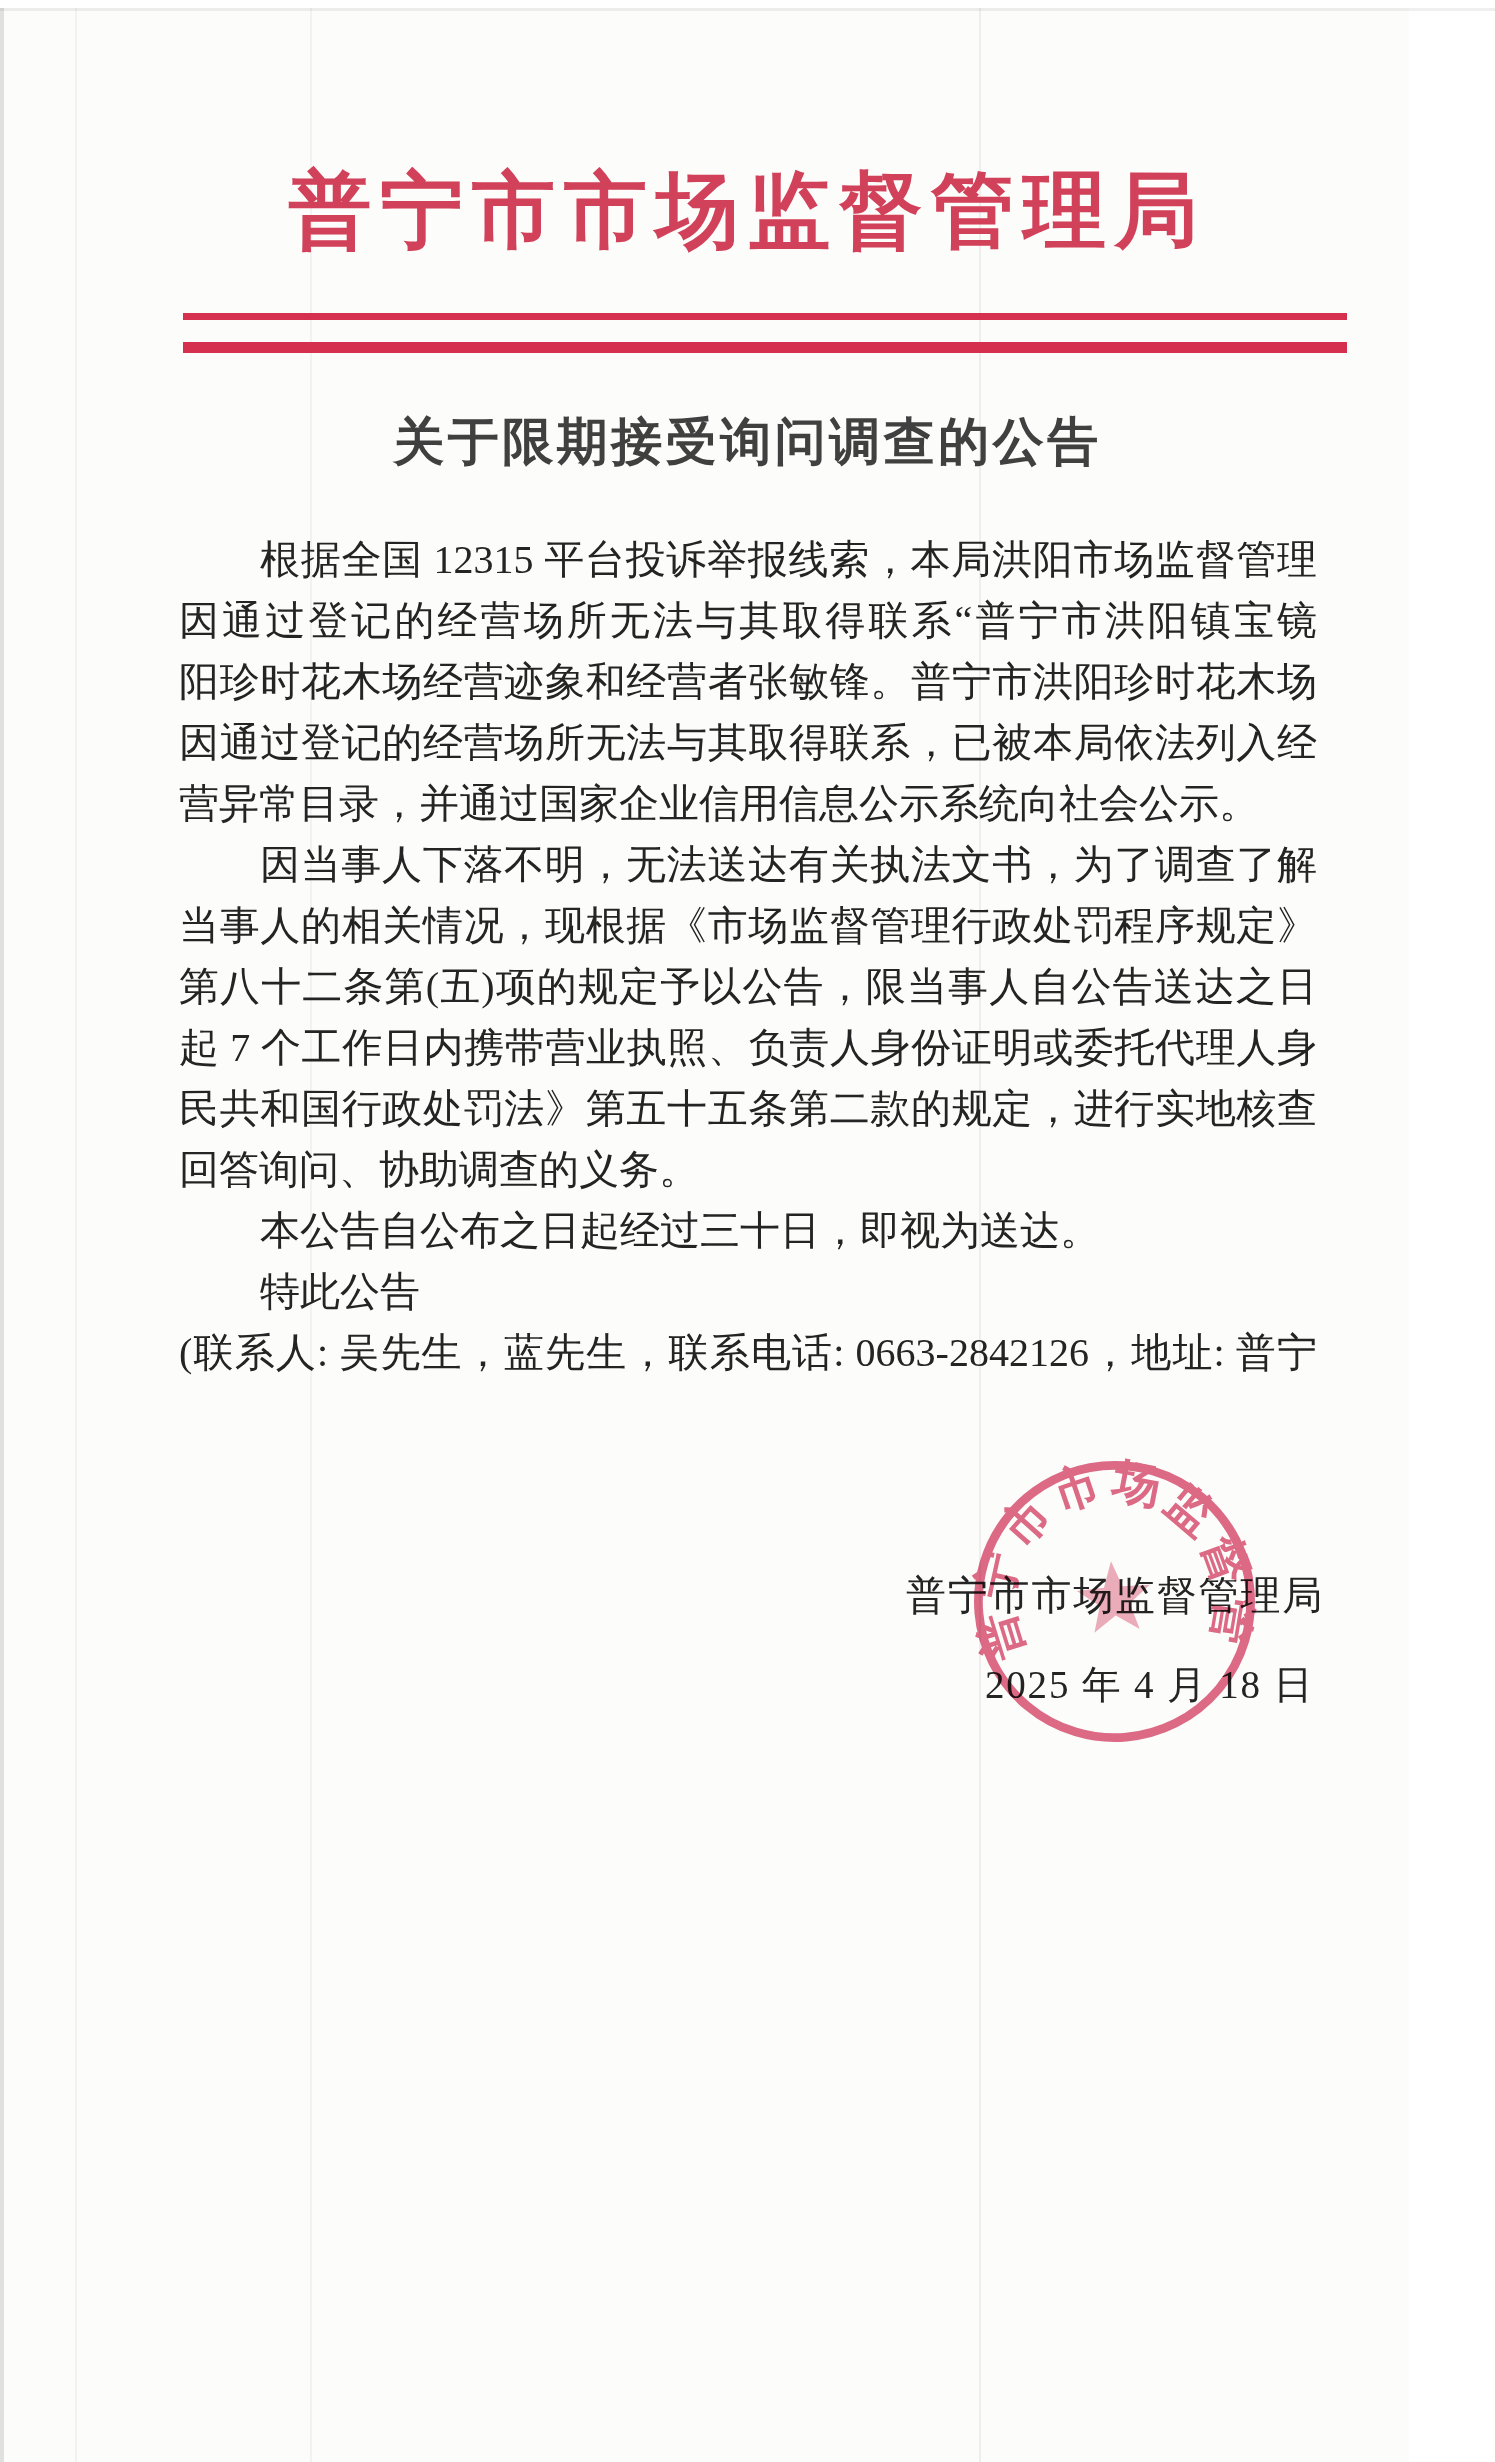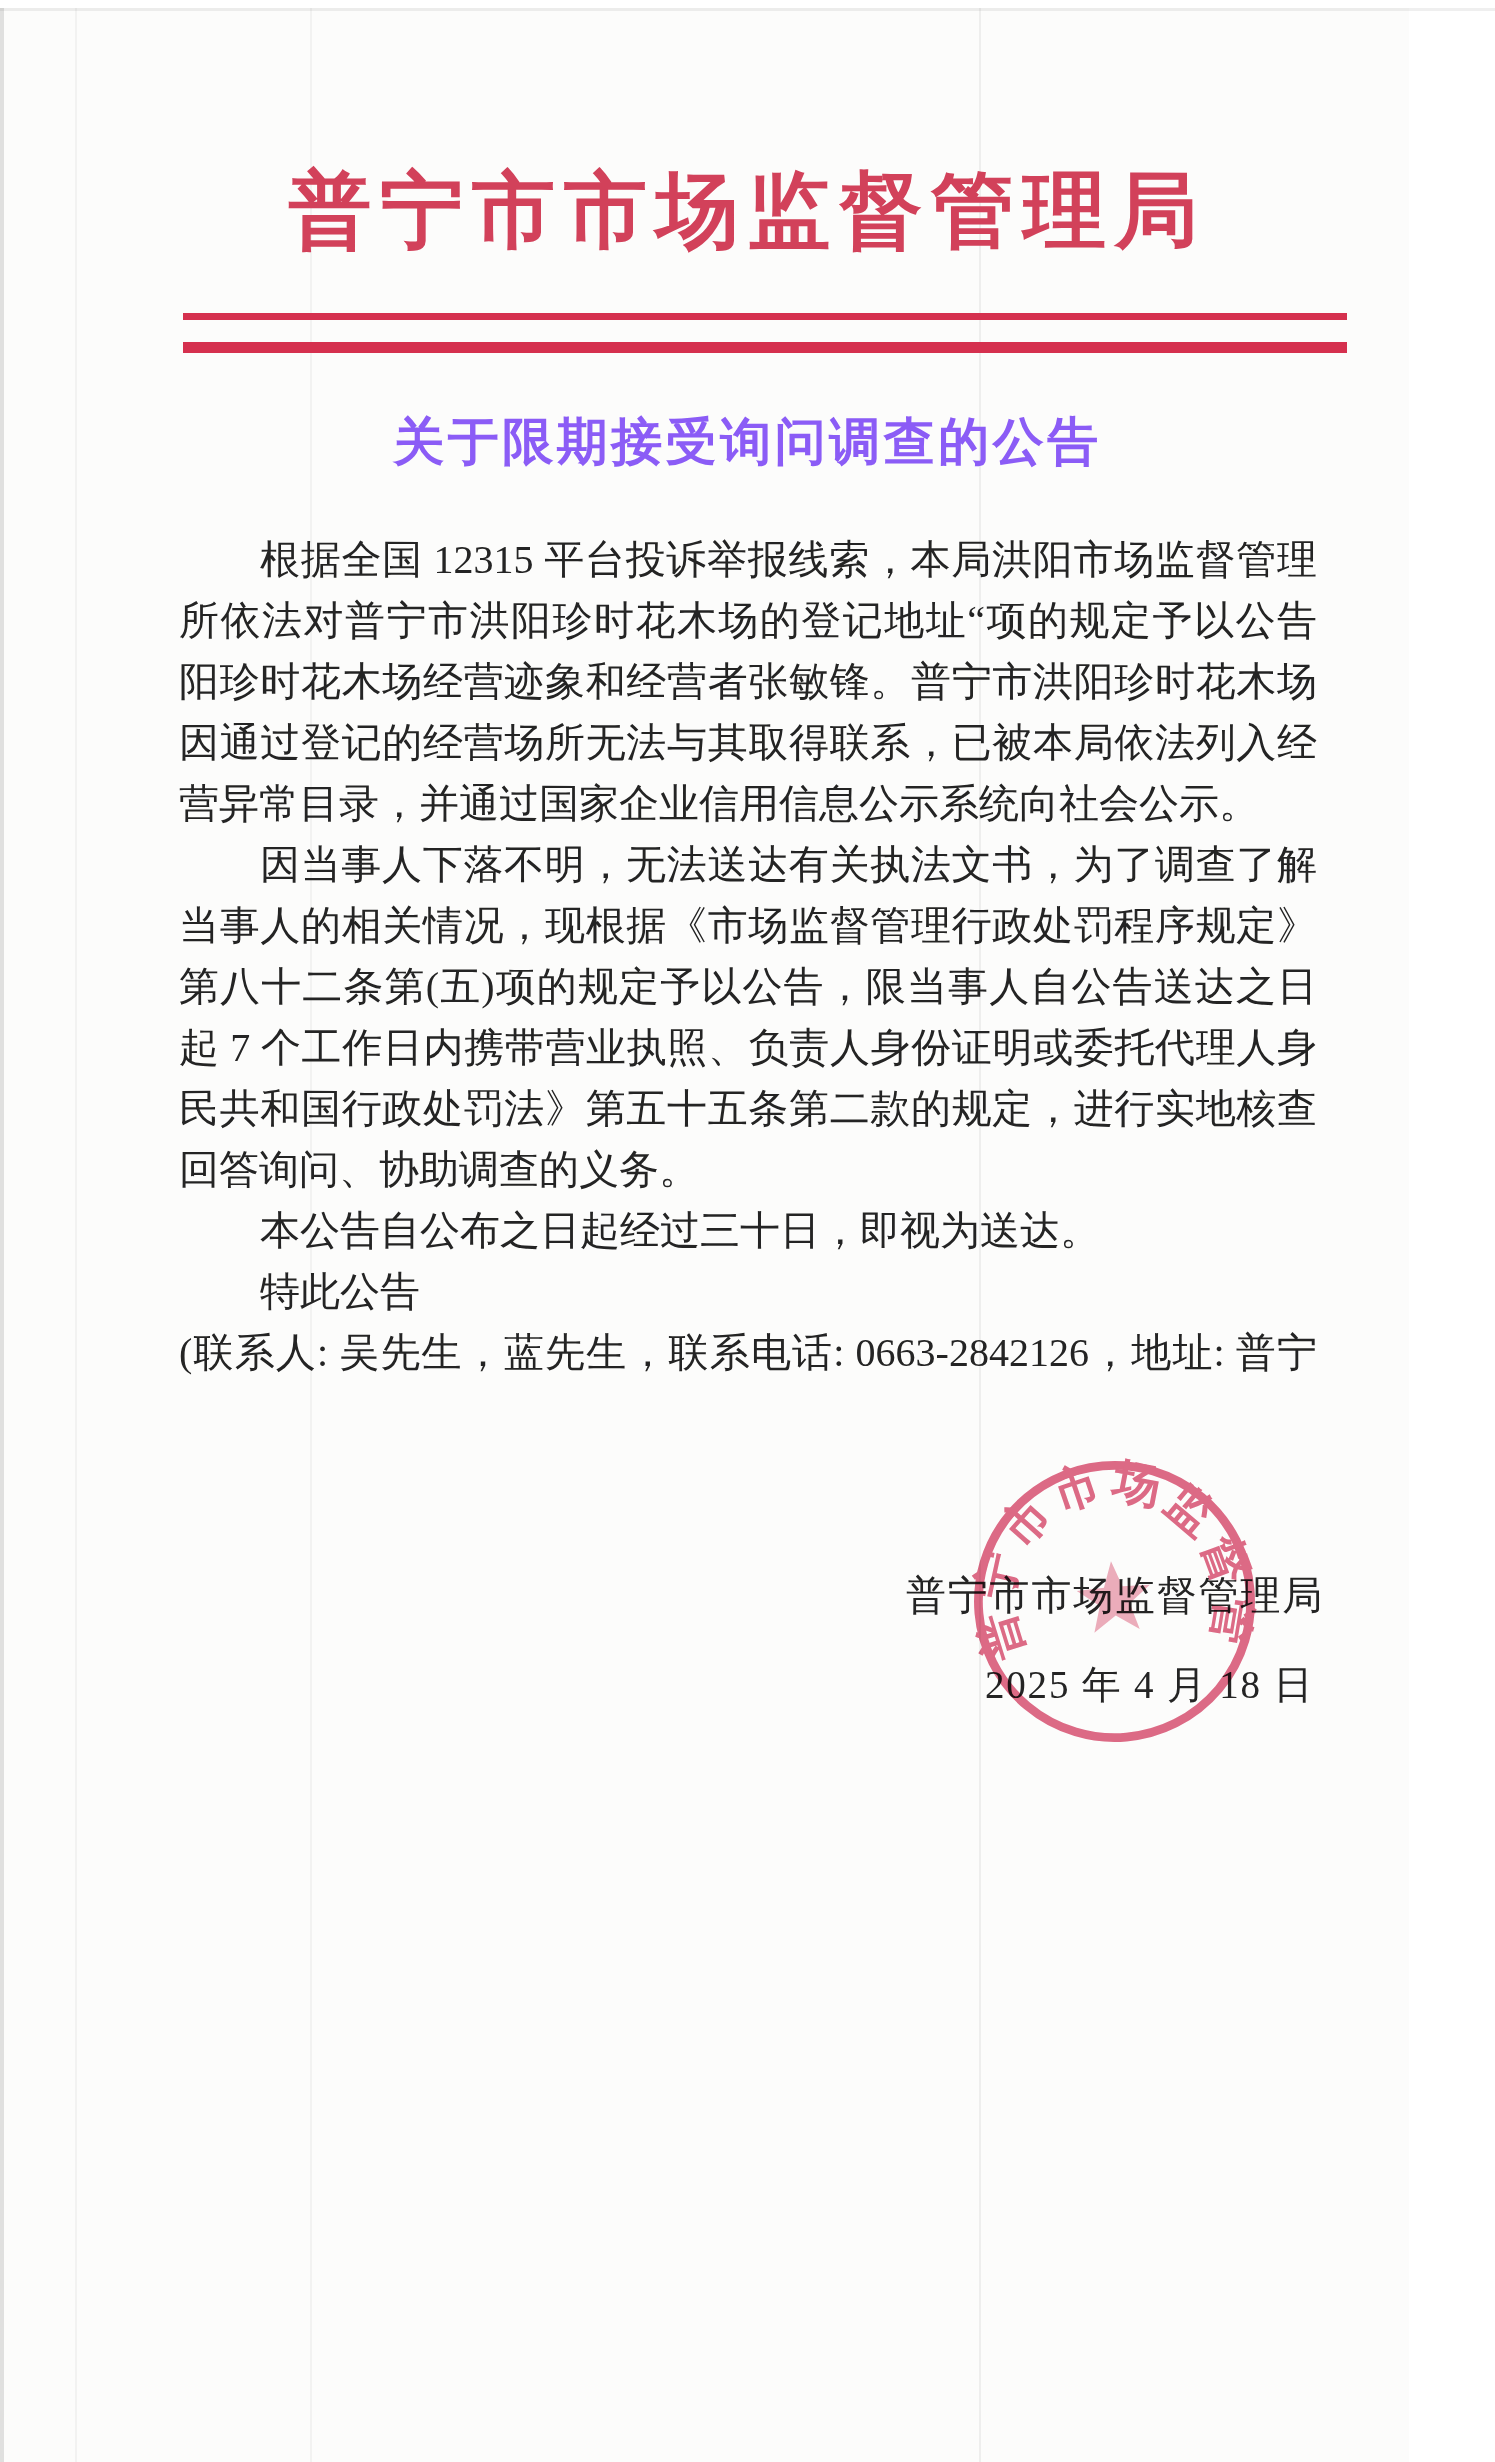--- a/index.html
+++ b/index.html
@@ -32,21 +32,21 @@
   }
   .rule{position:absolute;left:183px;width:1164px;background:#d5304e;}
   .rule.thin{top:305px;height:7px;}
   .rule.thick{top:334px;height:11.4px;}
 
   .doc-title{
     position:absolute;left:0;top:400px;width:1495px;
     text-align:center;
     font-size:51px;font-weight:bold;
     letter-spacing:3.5px;
-    color:#8b5cf6;
+    color:#404040;
     white-space:nowrap;
   }
 
   .body-text{
     position:absolute;left:179px;top:521px;width:1138px;
     font-size:40px;line-height:61px;
     color:#242424;
   }
   .body-text .line{height:61px;white-space:nowrap;}
   .body-text .line.fill{
@@ -89,21 +89,21 @@
 
   <div class="agency-header">普宁市市场监督管理局</div>
 
   <div class="rule thin"></div>
   <div class="rule thick"></div>
 
   <div class="doc-title">关于限期接受询问调查的公告</div>
 
   <div class="body-text">
       <div class="line indent fill">根据全国 12315 平台投诉举报线索，本局洪阳市场监督管理</div>
-      <div class="line fill">所依法对普宁市洪阳珍时花木场的登记地址“项的规定予以公告</div>
+      <div class="line fill">因通过登记的经营场所无法与其取得联系“普宁市洪阳镇宝镜</div>
       <div class="line fill">阳珍时花木场经营迹象和经营者张敏锋。普宁市洪阳珍时花木场</div>
       <div class="line fill">因通过登记的经营场所无法与其取得联系，已被本局依法列入经</div>
       <div class="line">营异常目录，并通过国家企业信用信息公示系统向社会公示。</div>
       <div class="line indent fill">因当事人下落不明，无法送达有关执法文书，为了调查了解</div>
       <div class="line fill">当事人的相关情况，现根据《市场监督管理行政处罚程序规定》</div>
       <div class="line fill">第八十二条第(五)项的规定予以公告，限当事人自公告送达之日</div>
       <div class="line fill">起 7 个工作日内携带营业执照、负责人身份证明或委托代理人身</div>
       <div class="line fill">民共和国行政处罚法》第五十五条第二款的规定，进行实地核查</div>
       <div class="line">回答询问、协助调查的义务。</div>
       <div class="line indent">本公告自公布之日起经过三十日，即视为送达。</div>

